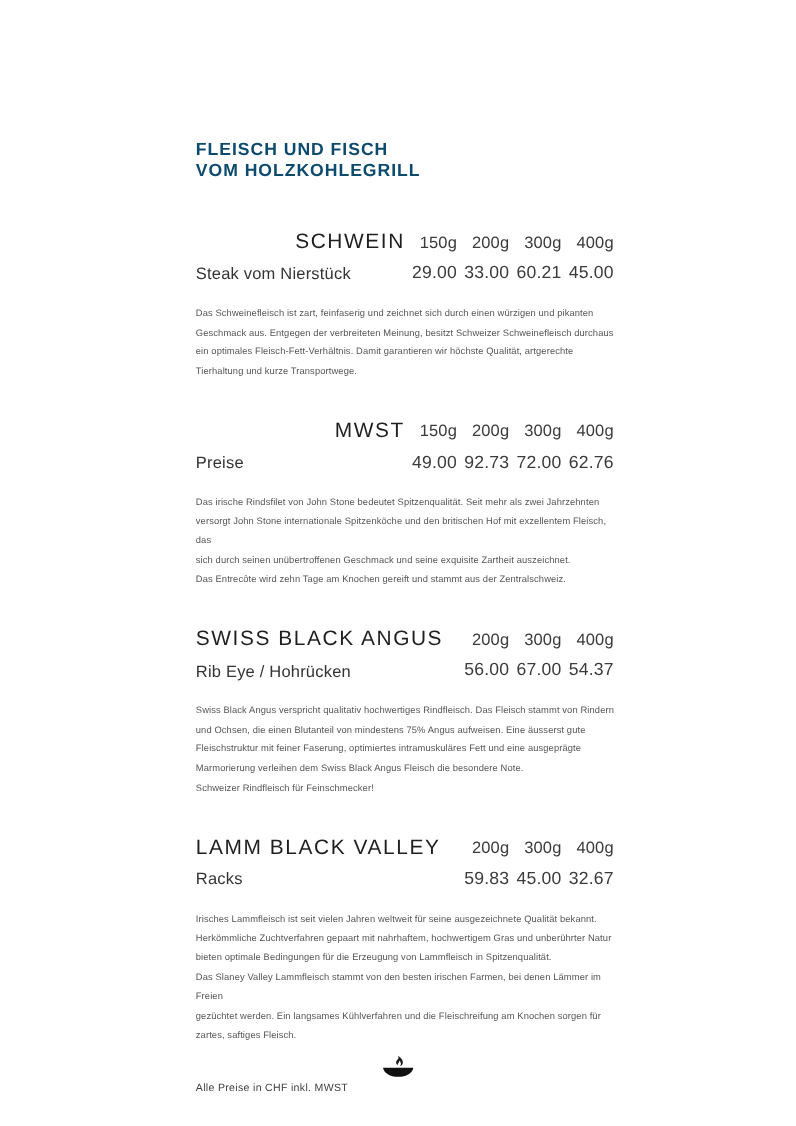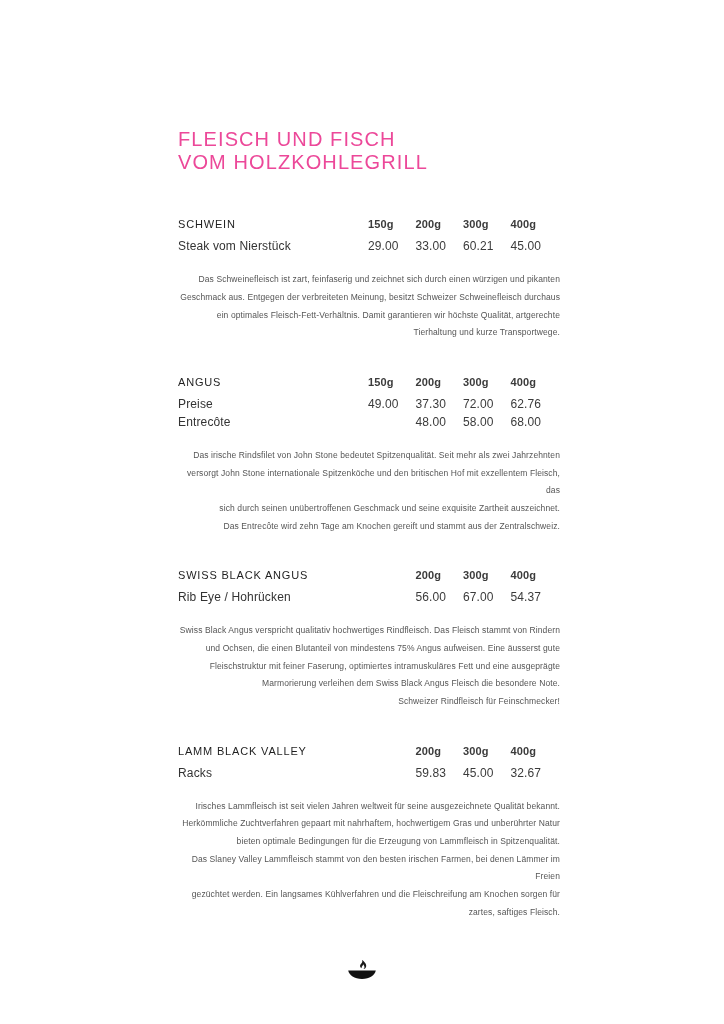--- a/index.html
+++ b/index.html
@@ -28,87 +28,87 @@
 
   .content {
     position: absolute;
     left: 178px;
     top: 128px;
     width: 380px;
   }
 
   
   .title {
-    font-weight: 400;
-    font-size: 20px;
+    font-weight: 700;
+    font-size: 16px;
     line-height: 1.16;
     letter-spacing: 0.055em;
-    color: #ec4899;
+    color: #0c4a6e;
     margin: 0 0 44px 0;
     white-space: pre-line;
   }
 
   
   .section {
     margin-bottom: 34px;
   }
   .section:last-of-type { margin-bottom: 0; }
 
   table.prices {
     width: 380px;
     border-collapse: collapse;
     table-layout: fixed;
   }
   table.prices col.namecol { width: 190px; }
   table.prices col.pcol    { width: 47.5px; }
 
   .sec-title {
     font-weight: 300;
-    font-size: 11px;
+    font-size: 19px;
     letter-spacing: 0.075em;
     color: #1f1f1f;
-    text-align: left;
+    text-align: right;
     padding: 0 0 7px 0;
     white-space: nowrap;
   }
   .weight {
-    font-weight: 700;
-    font-size: 11px;
+    font-weight: 400;
+    font-size: 15px;
     color: #3b3b3b;
-    text-align: left;
+    text-align: right;
     padding: 0 0 7px 0;
     letter-spacing: 0.01em;
   }
   .item-name {
     font-weight: 400;
-    font-size: 12px;
+    font-size: 15px;
     color: #333333;
     text-align: left;
     padding: 2px 0 2px 0;
     letter-spacing: 0.012em;
     white-space: nowrap;
   }
   .price {
     font-weight: 400;
-    font-size: 12px;
+    font-size: 16px;
     color: #3b3b3b;
+    text-align: right;
     padding: 2px 0 2px 0;
     letter-spacing: 0.01em;
   }
 
   .desc {
     margin: 16px 0 0 0;
     font-size: 8.5px;
     font-weight: 400;
     line-height: 2.08;
     color: #555555;
     letter-spacing: 0.012em;
     width: 382px;
     white-space: pre-line;
-    text-align: right;
   }
 
   
   .footnote {
     margin-top: 34px;
     font-size: 9.6px;
     font-weight: 400;
     color: #3f3f3f;
     letter-spacing: 0.03em;
   }
@@ -172,41 +172,34 @@
           <table class="prices">
             <colgroup>
               <col class="namecol">
               <col class="pcol">
               <col class="pcol">
               <col class="pcol">
               <col class="pcol">
             </colgroup>
             <thead>
               <tr>
-                <th class="sec-title">ANGUS</th>
+                <th class="sec-title">MWST</th>
                 <th class="weight">150g</th>
                 <th class="weight">200g</th>
                 <th class="weight">300g</th>
                 <th class="weight">400g</th>
               </tr>
             </thead>
             <tbody>
               <tr>
                 <td class="item-name">Preise</td>
                 <td class="price">49.00</td>
-                <td class="price">37.30</td>
+                <td class="price">92.73</td>
                 <td class="price">72.00</td>
                 <td class="price">62.76</td>
-              </tr>
-              <tr>
-                <td class="item-name">Entrecôte</td>
-                <td class="price"></td>
-                <td class="price">48.00</td>
-                <td class="price">58.00</td>
-                <td class="price">68.00</td>
               </tr>
             </tbody>
           </table>
           <p class="desc">Das irische Rindsfilet von John Stone bedeutet Spitzenqualität. Seit mehr als zwei Jahrzehnten
 versorgt John Stone internationale Spitzenköche und den britischen Hof mit exzellentem Fleisch, das
 sich durch seinen unübertroffenen Geschmack und seine exquisite Zartheit auszeichnet.
 Das Entrecôte wird zehn Tage am Knochen gereift und stammt aus der Zentralschweiz.</p>
         </div>
         <div class="section">
           <table class="prices">
@@ -272,20 +265,21 @@
           </table>
           <p class="desc">Irisches Lammfleisch ist seit vielen Jahren weltweit für seine ausgezeichnete Qualität bekannt.
 Herkömmliche Zuchtverfahren gepaart mit nahrhaftem, hochwertigem Gras und unberührter Natur
 bieten optimale Bedingungen für die Erzeugung von Lammfleisch in Spitzenqualität.
 Das Slaney Valley Lammfleisch stammt von den besten irischen Farmen, bei denen Lämmer im Freien
 gezüchtet werden. Ein langsames Kühlverfahren und die Fleischreifung am Knochen sorgen für
 zartes, saftiges Fleisch.</p>
         </div>
       </div>
 
+    <div class="footnote">Alle Preise in CHF inkl. MWST</div>
   </div>
 
   <div class="logo">
     <svg width="30" height="22" viewBox="0 0 30 22" aria-hidden="true">
       <path d="M14.9 2.0c0.9 1.6 0.2 2.5 -0.6 3.4 -0.9 1.0 -1.6 2.0 -1.0 3.5 0.25 0.6 0.75 1.1 1.3 1.35 -0.15 -0.85 0.1 -1.55 0.7 -2.2 0.55 -0.6 0.85 -1.2 0.8 -1.9 0.7 0.75 1.25 1.6 1.35 2.6 0.1 0.95 -0.3 1.75 -1.0 2.35 1.5 -0.25 2.55 -1.35 2.75 -2.85 0.25 -1.95 -0.9 -3.35 -2.1 -4.6 -0.85 -0.9 -1.65 -1.7 -2.2 -1.65z" fill="#1a1a1a"></path>
       <path d="M1.2 12.6 h27.6 c-0.9 4.9 -6.2 8.3 -13.8 8.3 S2.1 17.5 1.2 12.6 z" fill="#111111"></path>
     </svg>
   </div>
 
 </div>

